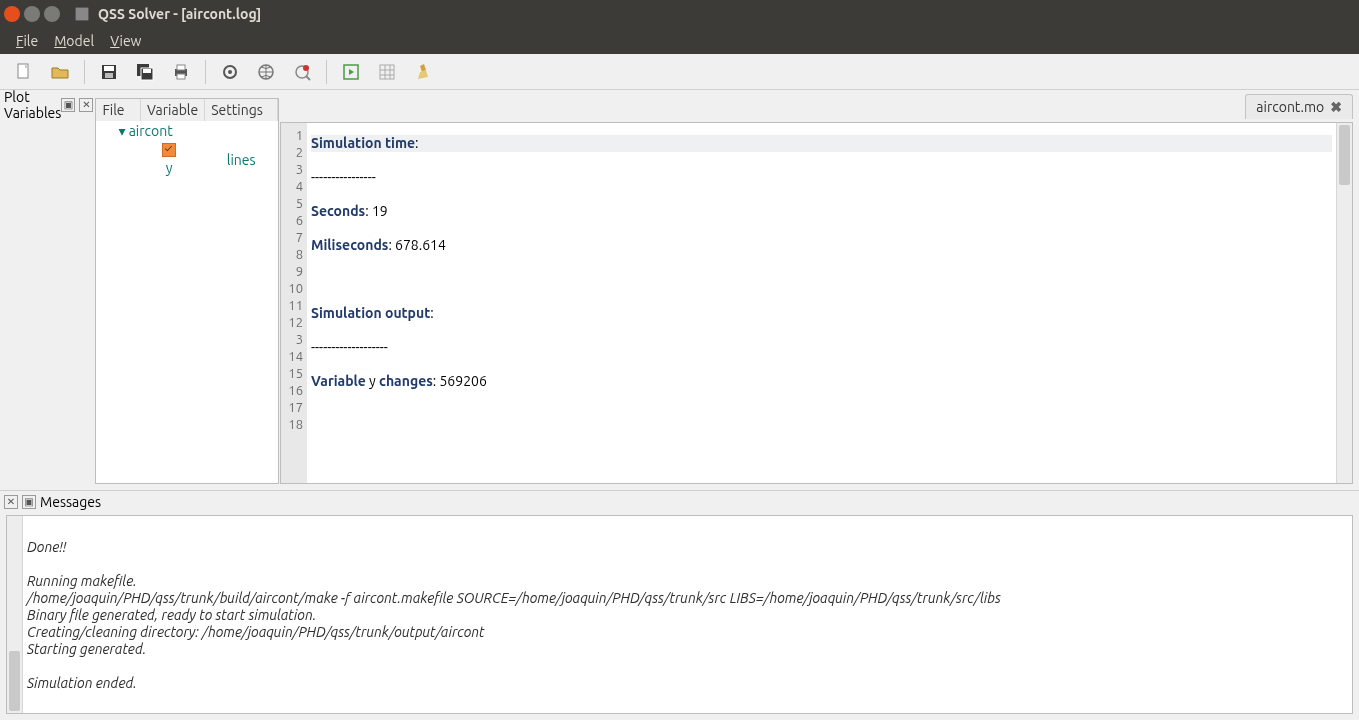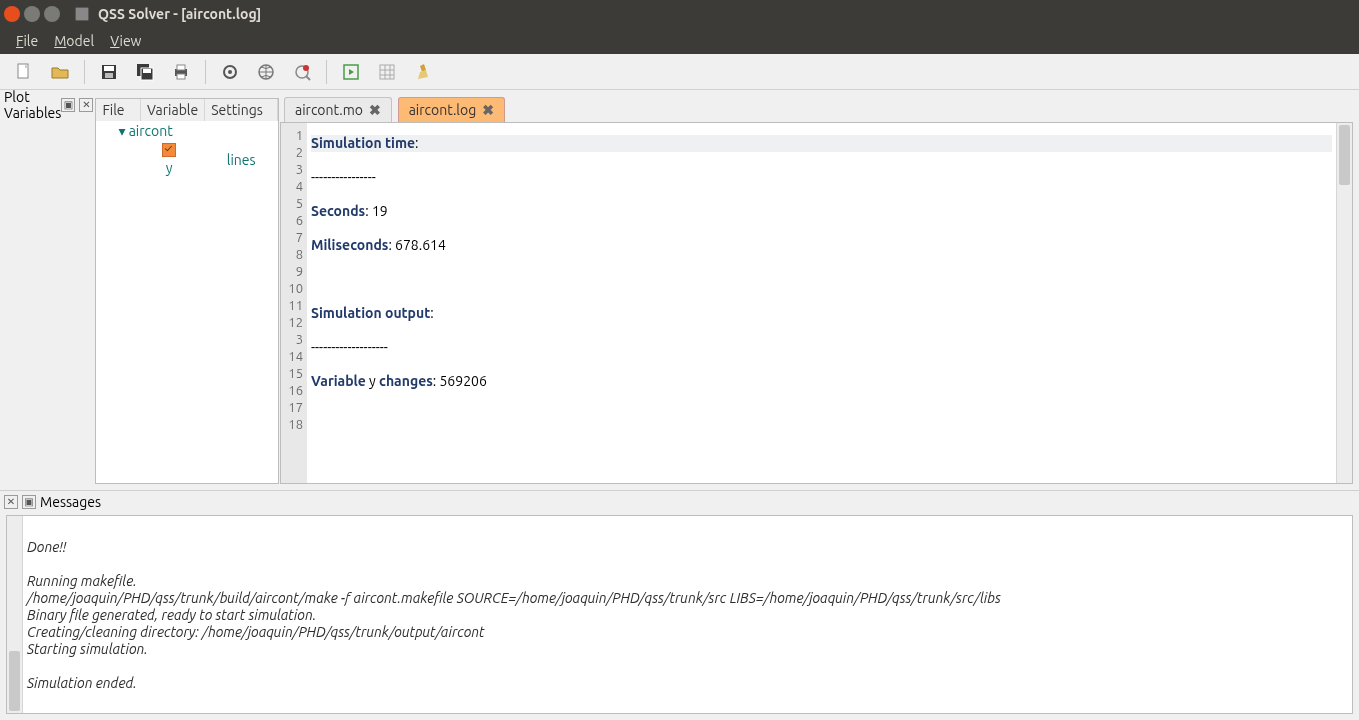--- a/index.html
+++ b/index.html
@@ -34,21 +34,21 @@
 .plotpanel .panelhead .hbtn { width:14px; height:14px; border:1px solid #9b9b9b; font-size:10px; line-height:12px; text-align:center; color:#555; }
 .tree { flex:1; border:1px solid #bdbdbd; background:#fff; margin-top:4px; }
 .tree table { width:100%; border-collapse:collapse; }
 .tree th { text-align:left; font-weight:normal; padding:3px 6px; border-right:1px solid #d6d6d6; background:#efefef; color:#3a3a3a; }
 .tree td { padding:2px 22px; color:#0f766e; }
 .tree .chk { width:14px; height:14px; border:1px solid #d26a2a; background:#f18b3b; display:inline-block; position:relative; }
 .tree .chk::after { content:"✓"; color:#5a2b00; font-size:11px; position:absolute; top:-2px; left:1px; }
 
 
 .editorarea { flex:1; display:flex; flex-direction:column; padding:4px 6px 6px 0; }
-.tabs { display:flex; align-items:flex-end; height:28px; gap:6px; padding-left:4px; }
+.tabs { display:flex; align-items:flex-end; height:28px; gap:6px; padding-left:4px;flex-direction:column; }
 .tab { display:flex; align-items:center; gap:6px; padding:4px 10px; border:1px solid #c3c3c3; border-bottom:none; border-radius:3px 3px 0 0; background:#eaeaea; color:#333; }
 .tab.active { background:#fdba74; border-color:#d09a92; }
 .tab .x { color:#666; font-weight:bold; }
 .editor { flex:1; border:1px solid #bdbdbd; background:#fff; display:flex; overflow:hidden; }
 .gutter { background:#e8e8e8; color:#6d6d6d; text-align:right; padding:4px 4px; width:26px; font-family:inherit; user-select:none; }
 .gutter div { height:17px; line-height:17px; font-size:13px; }
 .code { flex:1; padding:12px 4px; font-family:inherit; position:relative; }
 .code .line { height:17px; line-height:17px; white-space:pre; }
 .code .line.cur { background:#eef0f2; }
 .kw { font-weight:bold; color:#213a6a; }
@@ -263,18 +263,18 @@
         <div class="thumb" style="top:auto;bottom:2px;"></div>
       </div>
     <div class="msgtext" id="msgtext">
         <div>&nbsp;</div>
         <div>Done!!</div>
         <div>&nbsp;</div>
         <div>Running makefile.</div>
         <div>/home/joaquin/PHD/qss/trunk/build/aircont/make -f aircont.makefile SOURCE=/home/joaquin/PHD/qss/trunk/src LIBS=/home/joaquin/PHD/qss/trunk/src/libs</div>
         <div>Binary file generated, ready to start simulation.</div>
         <div>Creating/cleaning directory: /home/joaquin/PHD/qss/trunk/output/aircont</div>
-        <div>Starting simulation.</div>
+        <div>Starting generated.</div>
         <div>&nbsp;</div>
         <div>Simulation ended.</div>
       </div>
   </div>
 </div>
 
 </body></html>

